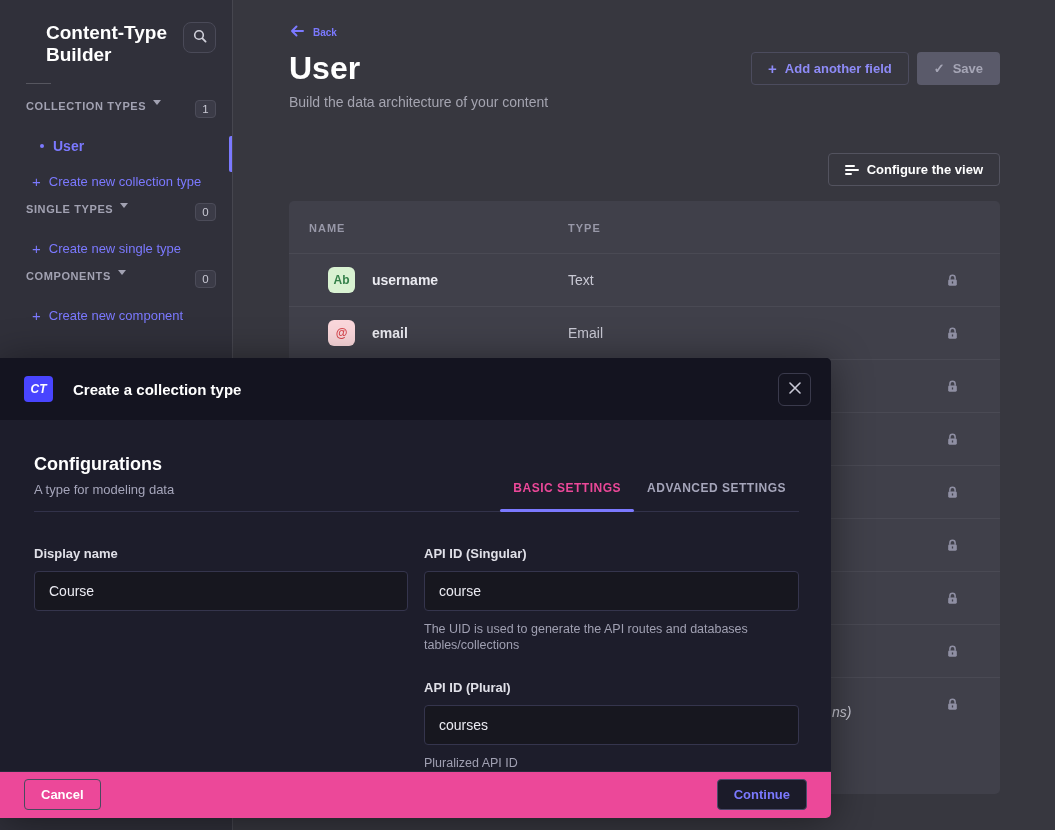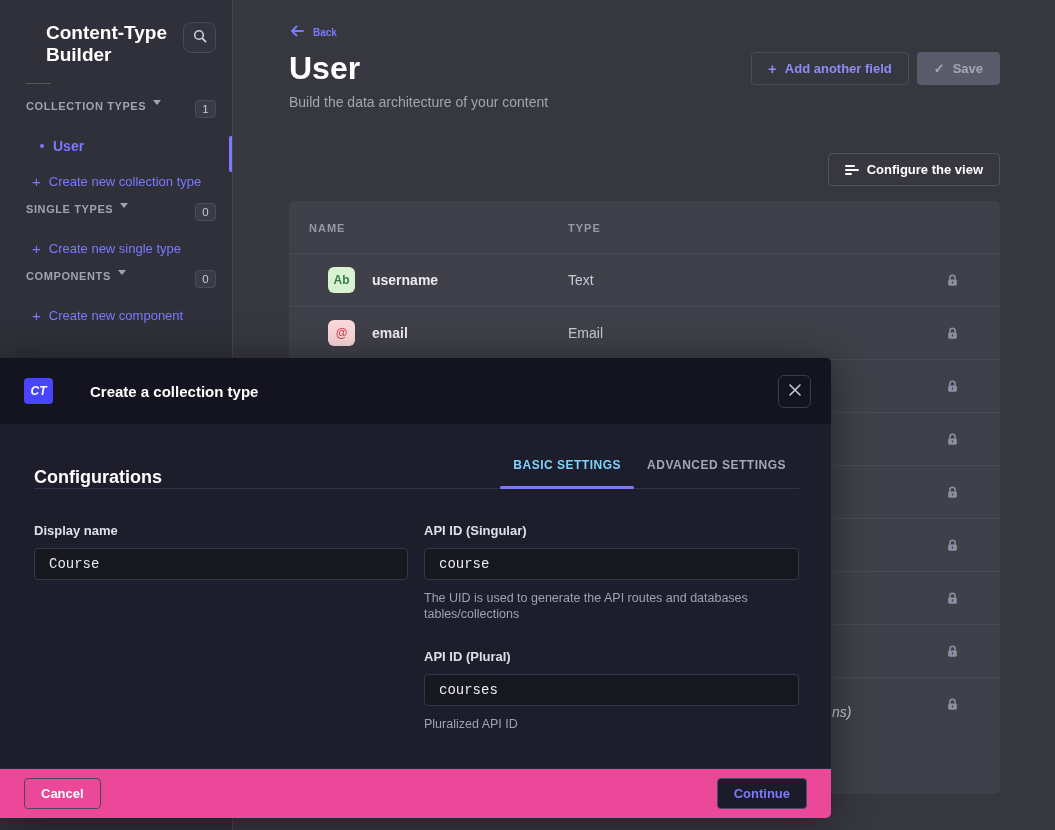--- a/index.html
+++ b/index.html
@@ -64,39 +64,39 @@
   .lock { position:absolute; right:40px; top:19px; }
 
   
   .modal { position:absolute; left:0; top:358px; width:831px; height:460px;
     background:#1d1d2b; border-radius:0 5px 5px 0; box-shadow:0 4px 40px rgba(0,0,0,.45);
     display:flex; flex-direction:column; }
   .m-header { height:66px; background:#141420; border-radius:0 5px 0 0;
     display:flex; align-items:center; padding:0 20px 0 24px; }
   .ct-badge { width:29px; height:26px; background:#4945ff; border-radius:4px; color:#ffffff;
     font-size:12px; font-weight:bold; font-style:italic; display:flex; align-items:center; justify-content:center; }
-  .m-title { margin-left:37px; color:#ffffff; font-size:15px; font-weight:bold; }
+  .m-title { margin-left:20px; color:#ffffff; font-size:15px; font-weight:bold; }
   .close-btn { margin-left:auto; width:33px; height:33px; border-radius:6px; border:1px solid #3a3a4c;
     background:transparent; display:flex; align-items:center; justify-content:center; cursor:pointer; }
   .m-body { flex:1; padding:34px 32px 0 34px; }
   .m-top { display:flex; justify-content:space-between; align-items:flex-end;
     border-bottom:1px solid #32324a; }
   .sec-title { color:#ffffff; font-size:18px; font-weight:bold; }
   .sec-sub { margin-top:7px; color:#a5a5ba; font-size:13px; padding-bottom:14px; }
   .tabs { display:flex; }
   .tab { position:relative; padding:0 13px 16px; font-size:12px; font-weight:bold;
     letter-spacing:.5px; color:#a5a5ba; cursor:pointer; }
-  .tab.active { color:#7dd3fc; }
+  .tab.active { color:#ec4899; }
   .tab.active::after { content:''; position:absolute; left:0; right:0; bottom:-1px;
     height:3px; background:#7b79ff; border-radius:2px; }
   .form { margin-top:34px; display:grid; grid-template-columns:374px 375px; column-gap:16px; }
   .f-label { display:block; color:#e0e0e8; font-size:13px; font-weight:bold; margin-bottom:10px; }
-  .f-input { width:100%; height:32px; background:#17171f; border:1px solid #35354d;
+  .f-input { width:100%; height:40px; background:#17171f; border:1px solid #35354d;
     border-radius:4px; color:#ebebf2; font-size:14px; padding:0 14px;
-    font-family:Liberation Mono, monospace; }
+    font-family:Liberation Sans, sans-serif; }
   .f-help { margin-top:10px; color:#a0a0b2; font-size:12.5px; line-height:1.3; }
   .gap-group { margin-top:26px; }
   .m-footer { height:50px; background:#ec4899; border-top:1px solid #2a2a3c;
     border-radius:0 0 5px 0; display:flex; align-items:center; justify-content:space-between;
     padding:0 24px; }
   .btn-cancel { border-color:#4a4a5f; color:#ffffff; background:transparent; padding:7px 16px; }
   .btn-continue { border-color:#4a4a6a; color:#7b79ff; background:#1b1b29; padding:7px 16px; }
 </style>
 </head>
 <body>
@@ -333,20 +333,21 @@
             <path d="M1 1l10 10M11 1 1 11" stroke="#c9c9d6" stroke-width="1.6" stroke-linecap="round"></path>
           </svg>
       </span>
     </button>
   </div>
 
   <div class="m-body">
     <div class="m-top">
       <div>
         <div class="sec-title">Configurations</div>
+        <div class="sec-sub">A type for modeling data</div>
       </div>
       <div class="tabs">
         <div class="tab active">BASIC SETTINGS</div>
         <div class="tab">ADVANCED SETTINGS</div>
       </div>
     </div>
 
     <div class="form">
       <div>
         <label class="f-label">Display name</label>

